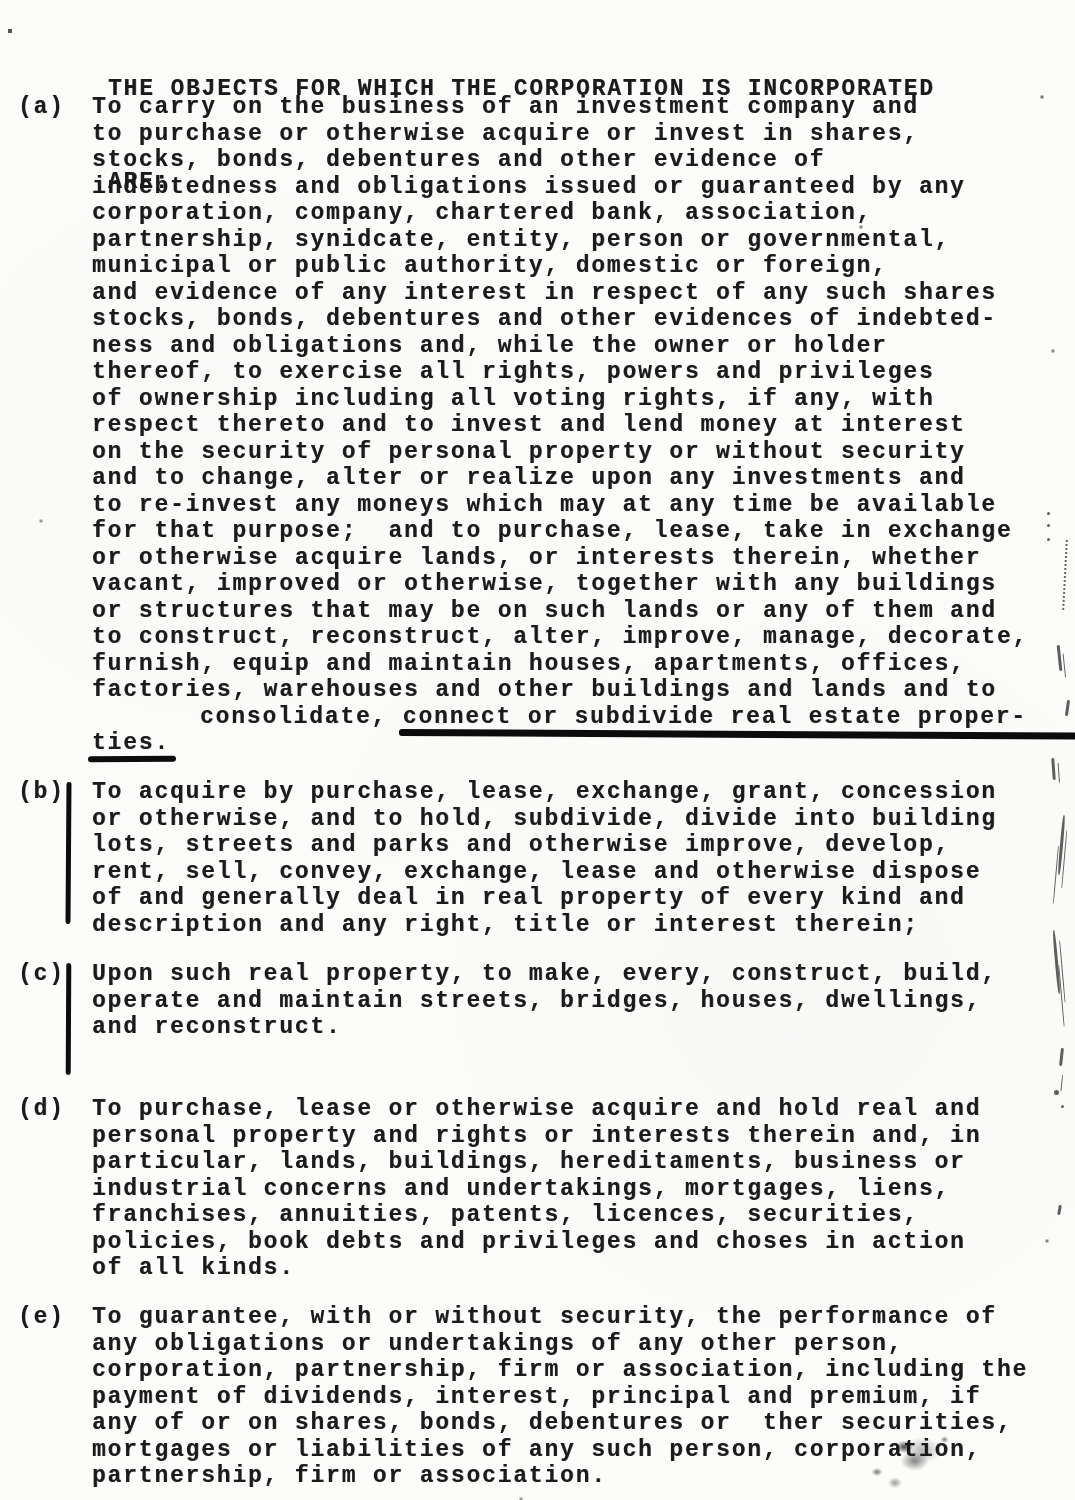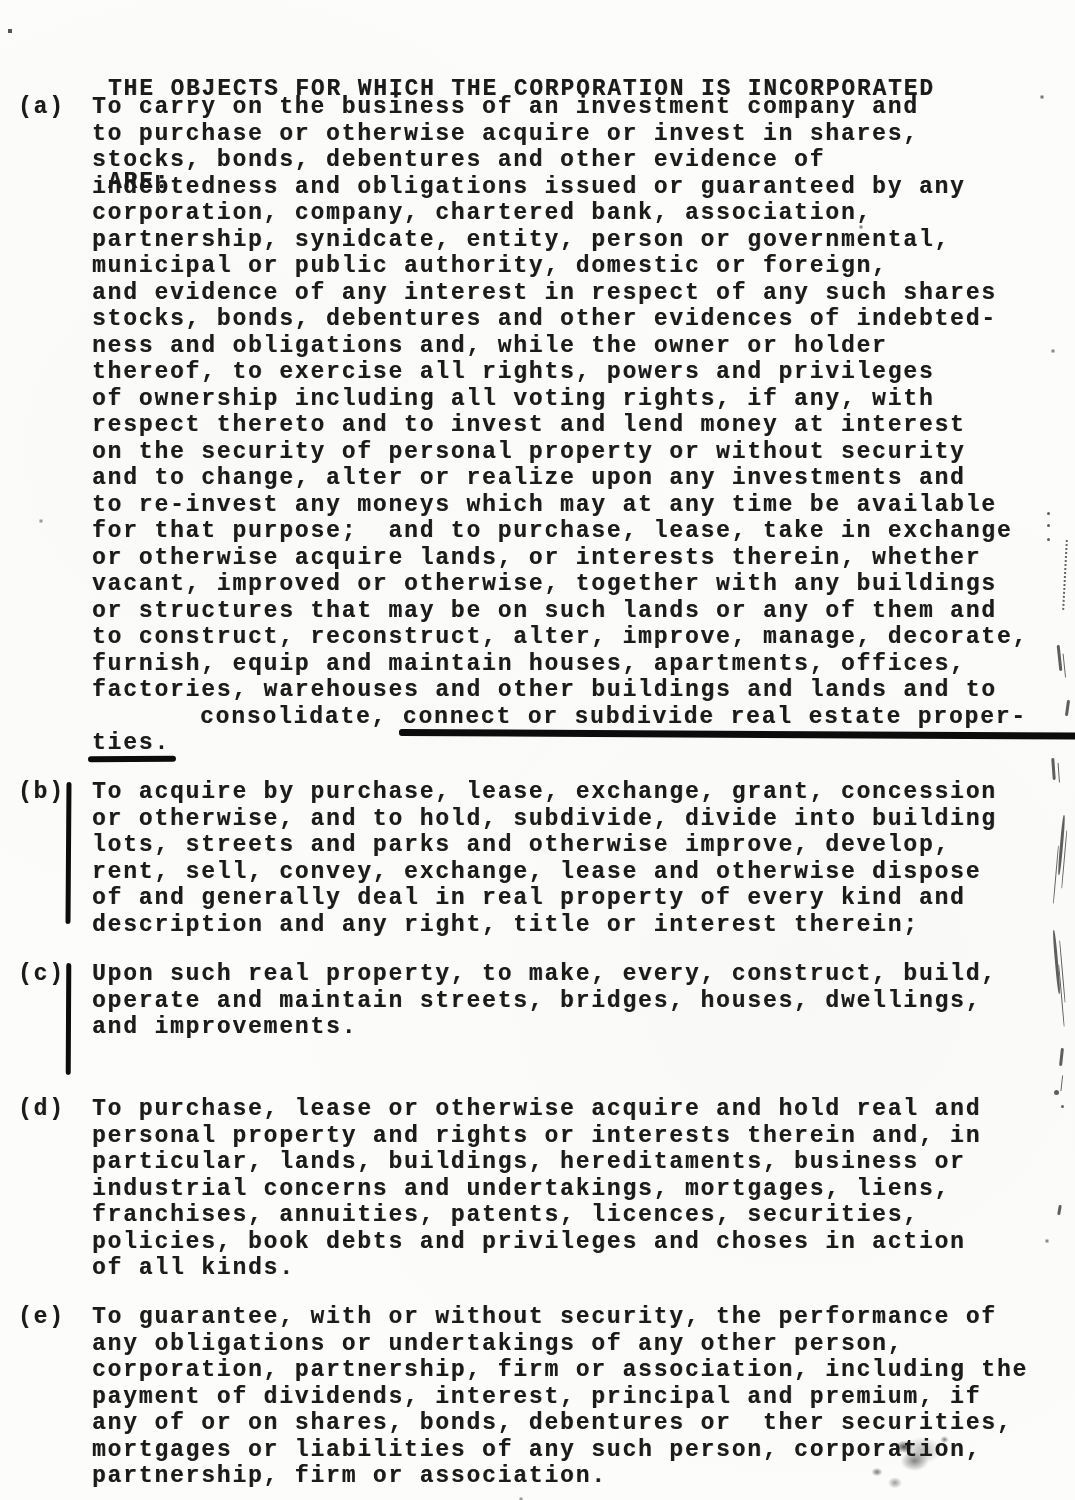--- a/index.html
+++ b/index.html
@@ -92,21 +92,21 @@
 <div class="page">
 
   <div class="heading typed">
     <div>THE OBJECTS FOR WHICH THE CORPORATION IS INCORPORATED</div>
     <div>ARE:</div>
   </div>
 
   <div>
       <div class="para typed para-a"><span class="label">(a)</span><div class="body"><div class="line">To carry on the business of an investment company and</div><div class="line">to purchase or otherwise acquire or invest in shares,</div><div class="line">stocks, bonds, debentures and other evidence of</div><div class="line">indebtedness and obligations issued or guaranteed by any</div><div class="line">corporation, company, chartered bank, association,</div><div class="line">partnership, synidcate, entity, person or governmental,</div><div class="line">municipal or public authority, domestic or foreign,</div><div class="line">and evidence of any interest in respect of any such shares</div><div class="line">stocks, bonds, debentures and other evidences of indebted-</div><div class="line">ness and obligations and, while the owner or holder</div><div class="line">thereof, to exercise all rights, powers and privileges</div><div class="line">of ownership including all voting rights, if any, with</div><div class="line">respect thereto and to invest and lend money at interest</div><div class="line">on the security of personal property or without security</div><div class="line">and to change, alter or realize upon any investments and</div><div class="line">to re-invest any moneys which may at any time be available</div><div class="line">for that purpose;  and to purchase, lease, take in exchange</div><div class="line">or otherwise acquire lands, or interests therein, whether</div><div class="line">vacant, improved or otherwise, together with any buildings</div><div class="line">or structures that may be on such lands or any of them and</div><div class="line">to construct, reconstruct, alter, improve, manage, decorate,</div><div class="line">furnish, equip and maintain houses, apartments, offices,</div><div class="line">factories, warehouses and other buildings and lands and to</div><div class="line indent"><span>consolidate, </span><span class="u extend">connect or subdivide real estate proper-</span></div><div class="line"><span class="u">ties.</span></div></div></div>
       <div class="para typed para-b"><span class="label">(b)</span><div class="bar"></div><div class="body"><div class="line">To acquire by purchase, lease, exchange, grant, concession</div><div class="line">or otherwise, and to hold, subdivide, divide into building</div><div class="line">lots, streets and parks and otherwise improve, develop,</div><div class="line">rent, sell, convey, exchange, lease and otherwise dispose</div><div class="line">of and generally deal in real property of every kind and</div><div class="line">description and any right, title or interest therein;</div></div></div>
-      <div class="para typed para-c"><span class="label">(c)</span><div class="bar"></div><div class="body"><div class="line">Upon such real property, to make, every, construct, build,</div><div class="line">operate and maintain streets, bridges, houses, dwellings,</div><div class="line">and improvements.</div></div></div>
+      <div class="para typed para-c"><span class="label">(c)</span><div class="bar"></div><div class="body"><div class="line">Upon such real property, to make, every, construct, build,</div><div class="line">operate and maintain streets, bridges, houses, dwellings,</div><div class="line">and reconstruct.</div></div></div>
       <div class="para typed para-d"><span class="label">(d)</span><div class="body"><div class="line">To purchase, lease or otherwise acquire and hold real and</div><div class="line">personal property and rights or interests therein and, in</div><div class="line">particular, lands, buildings, hereditaments, business or</div><div class="line">industrial concerns and undertakings, mortgages, liens,</div><div class="line">franchises, annuities, patents, licences, securities,</div><div class="line">policies, book debts and privileges and choses in action</div><div class="line">of all kinds.</div></div></div>
       <div class="para typed para-e"><span class="label">(e)</span><div class="body"><div class="line">To guarantee, with or without security, the performance of</div><div class="line">any obligations or undertakings of any other person,</div><div class="line">corporation, partnership, firm or association, including the</div><div class="line">payment of dividends, interest, principal and premium, if</div><div class="line">any of or on shares, bonds, debentures or  ther securities,</div><div class="line">mortgages or liabilities of any such person, corporation,</div><div class="line">partnership, firm or association.</div></div></div>
     </div>
 
   <div class="mark mk1"></div>
   <div class="mark mk2"></div>
   <div class="mark mk3"></div>
   <div class="mark mk4"></div>
   <div class="mark mk5"></div>
   <div class="mark mk6"></div>

